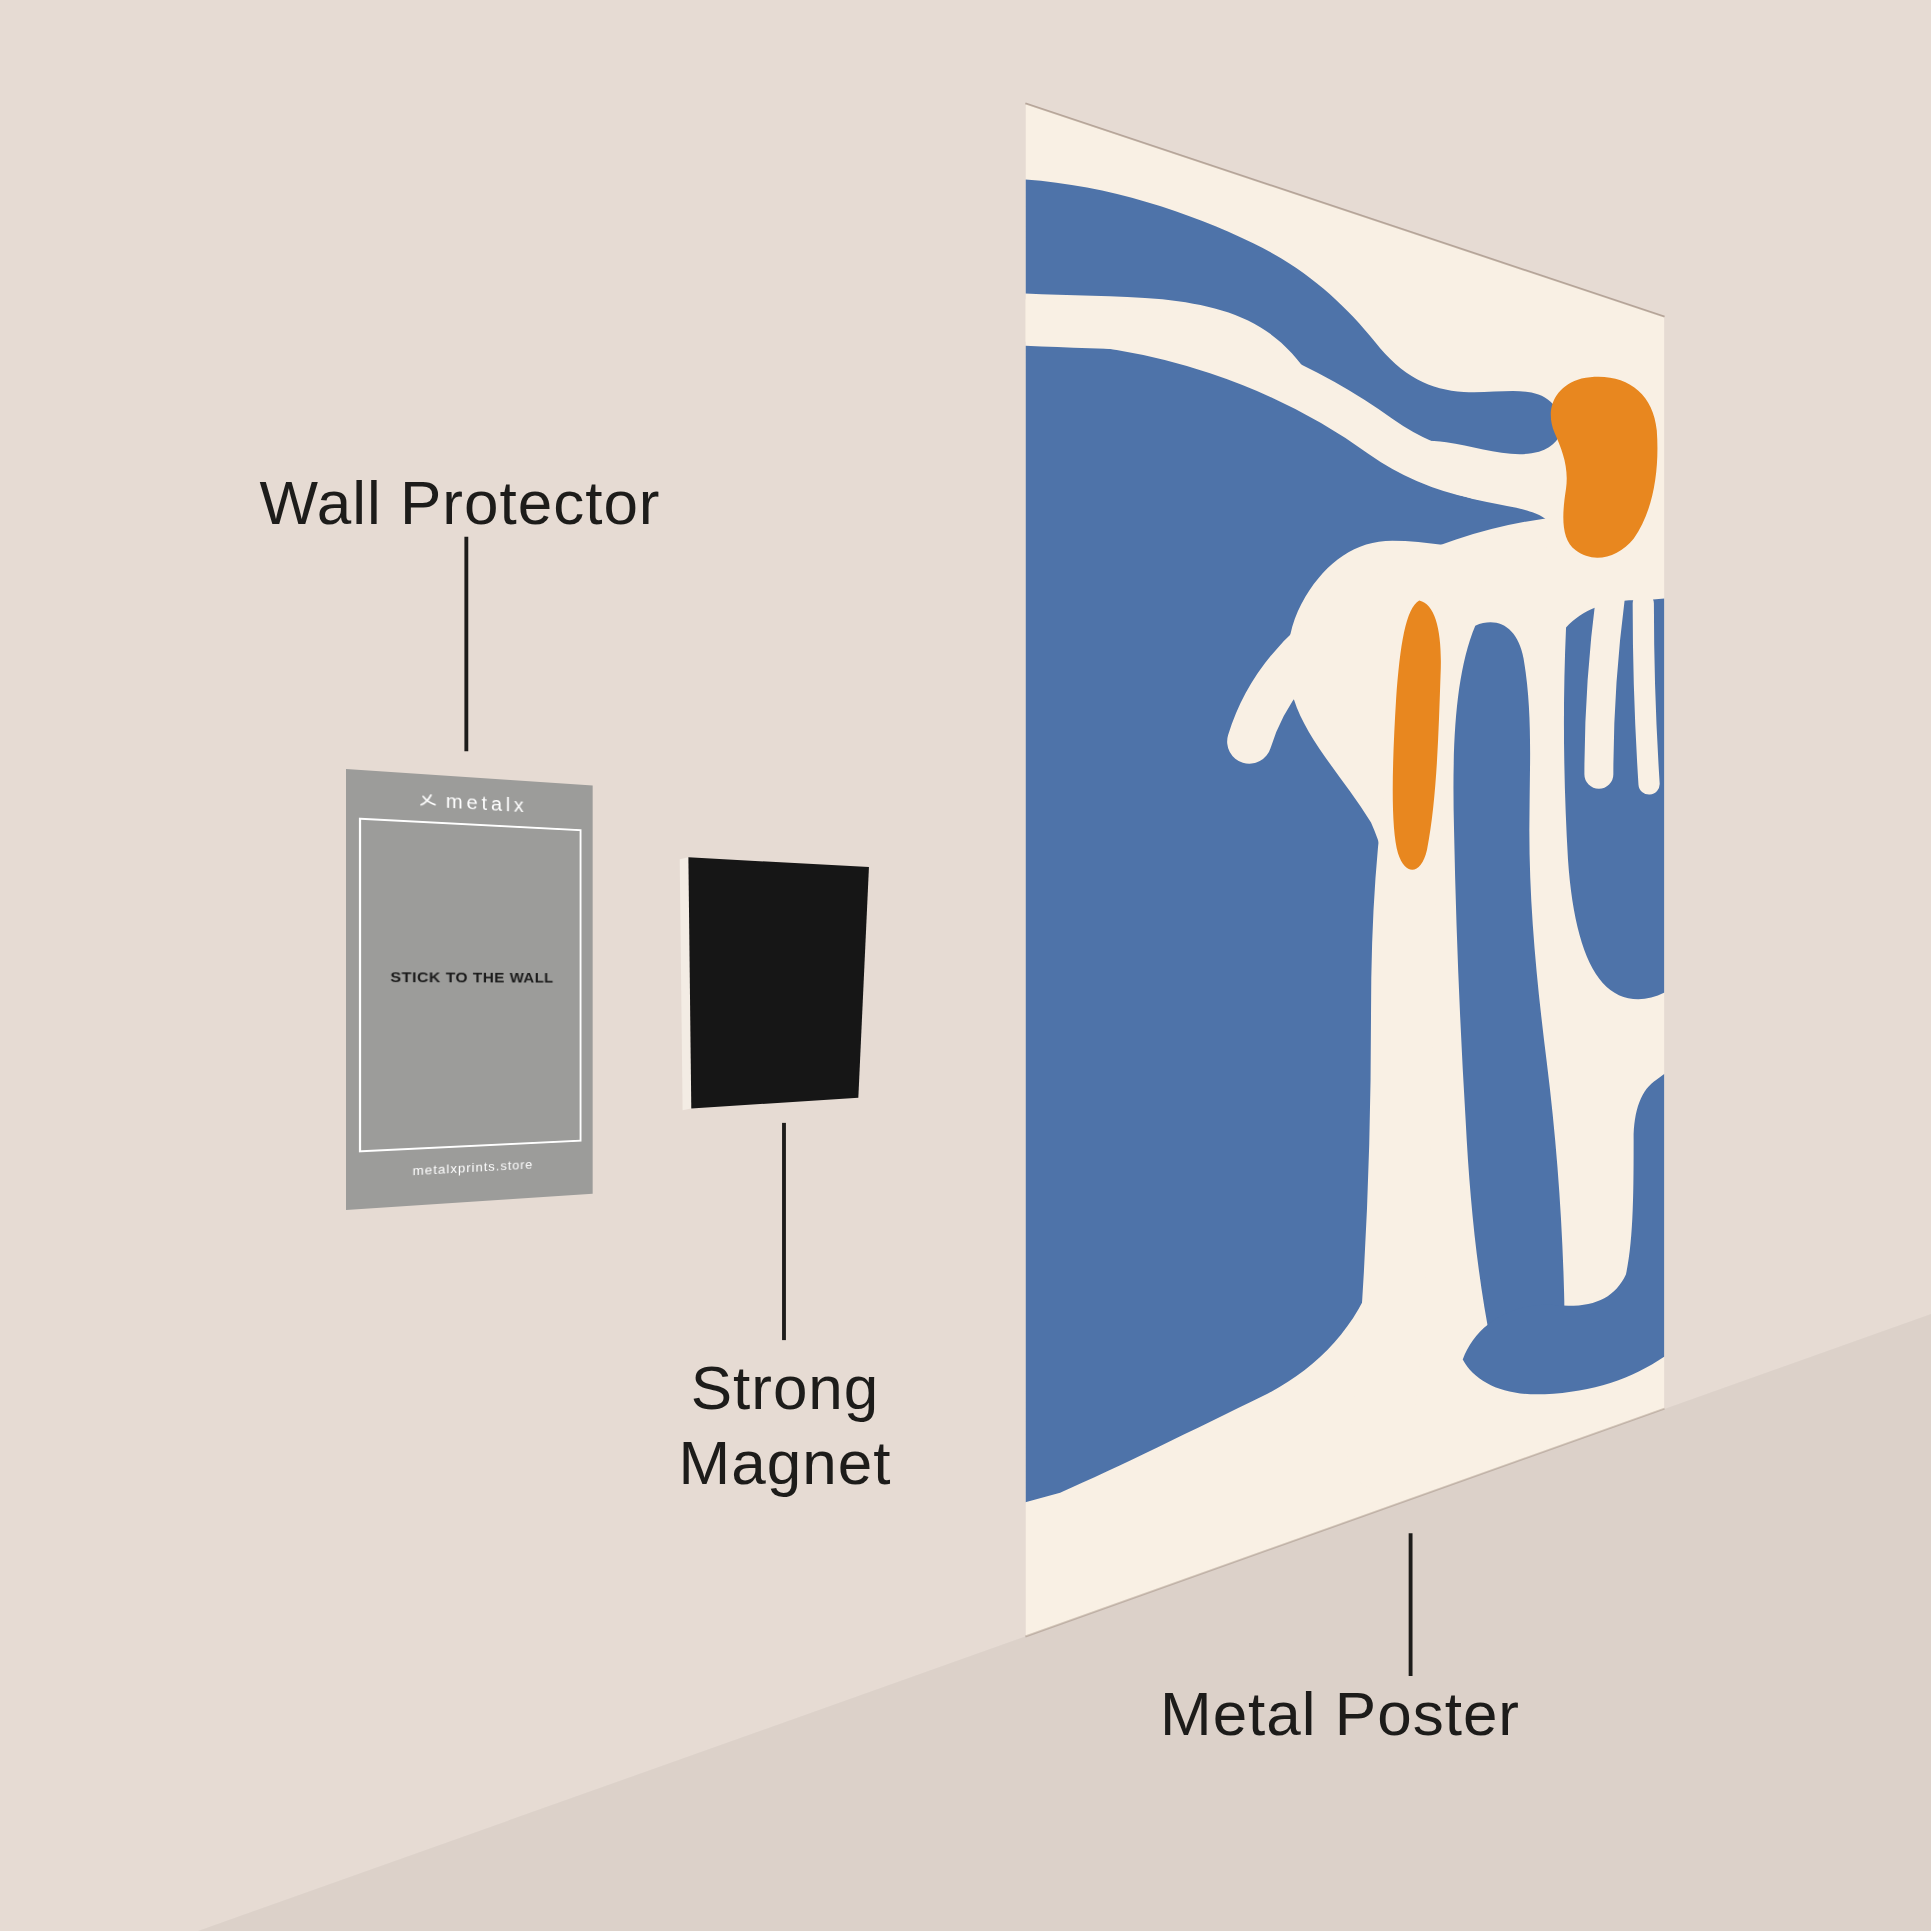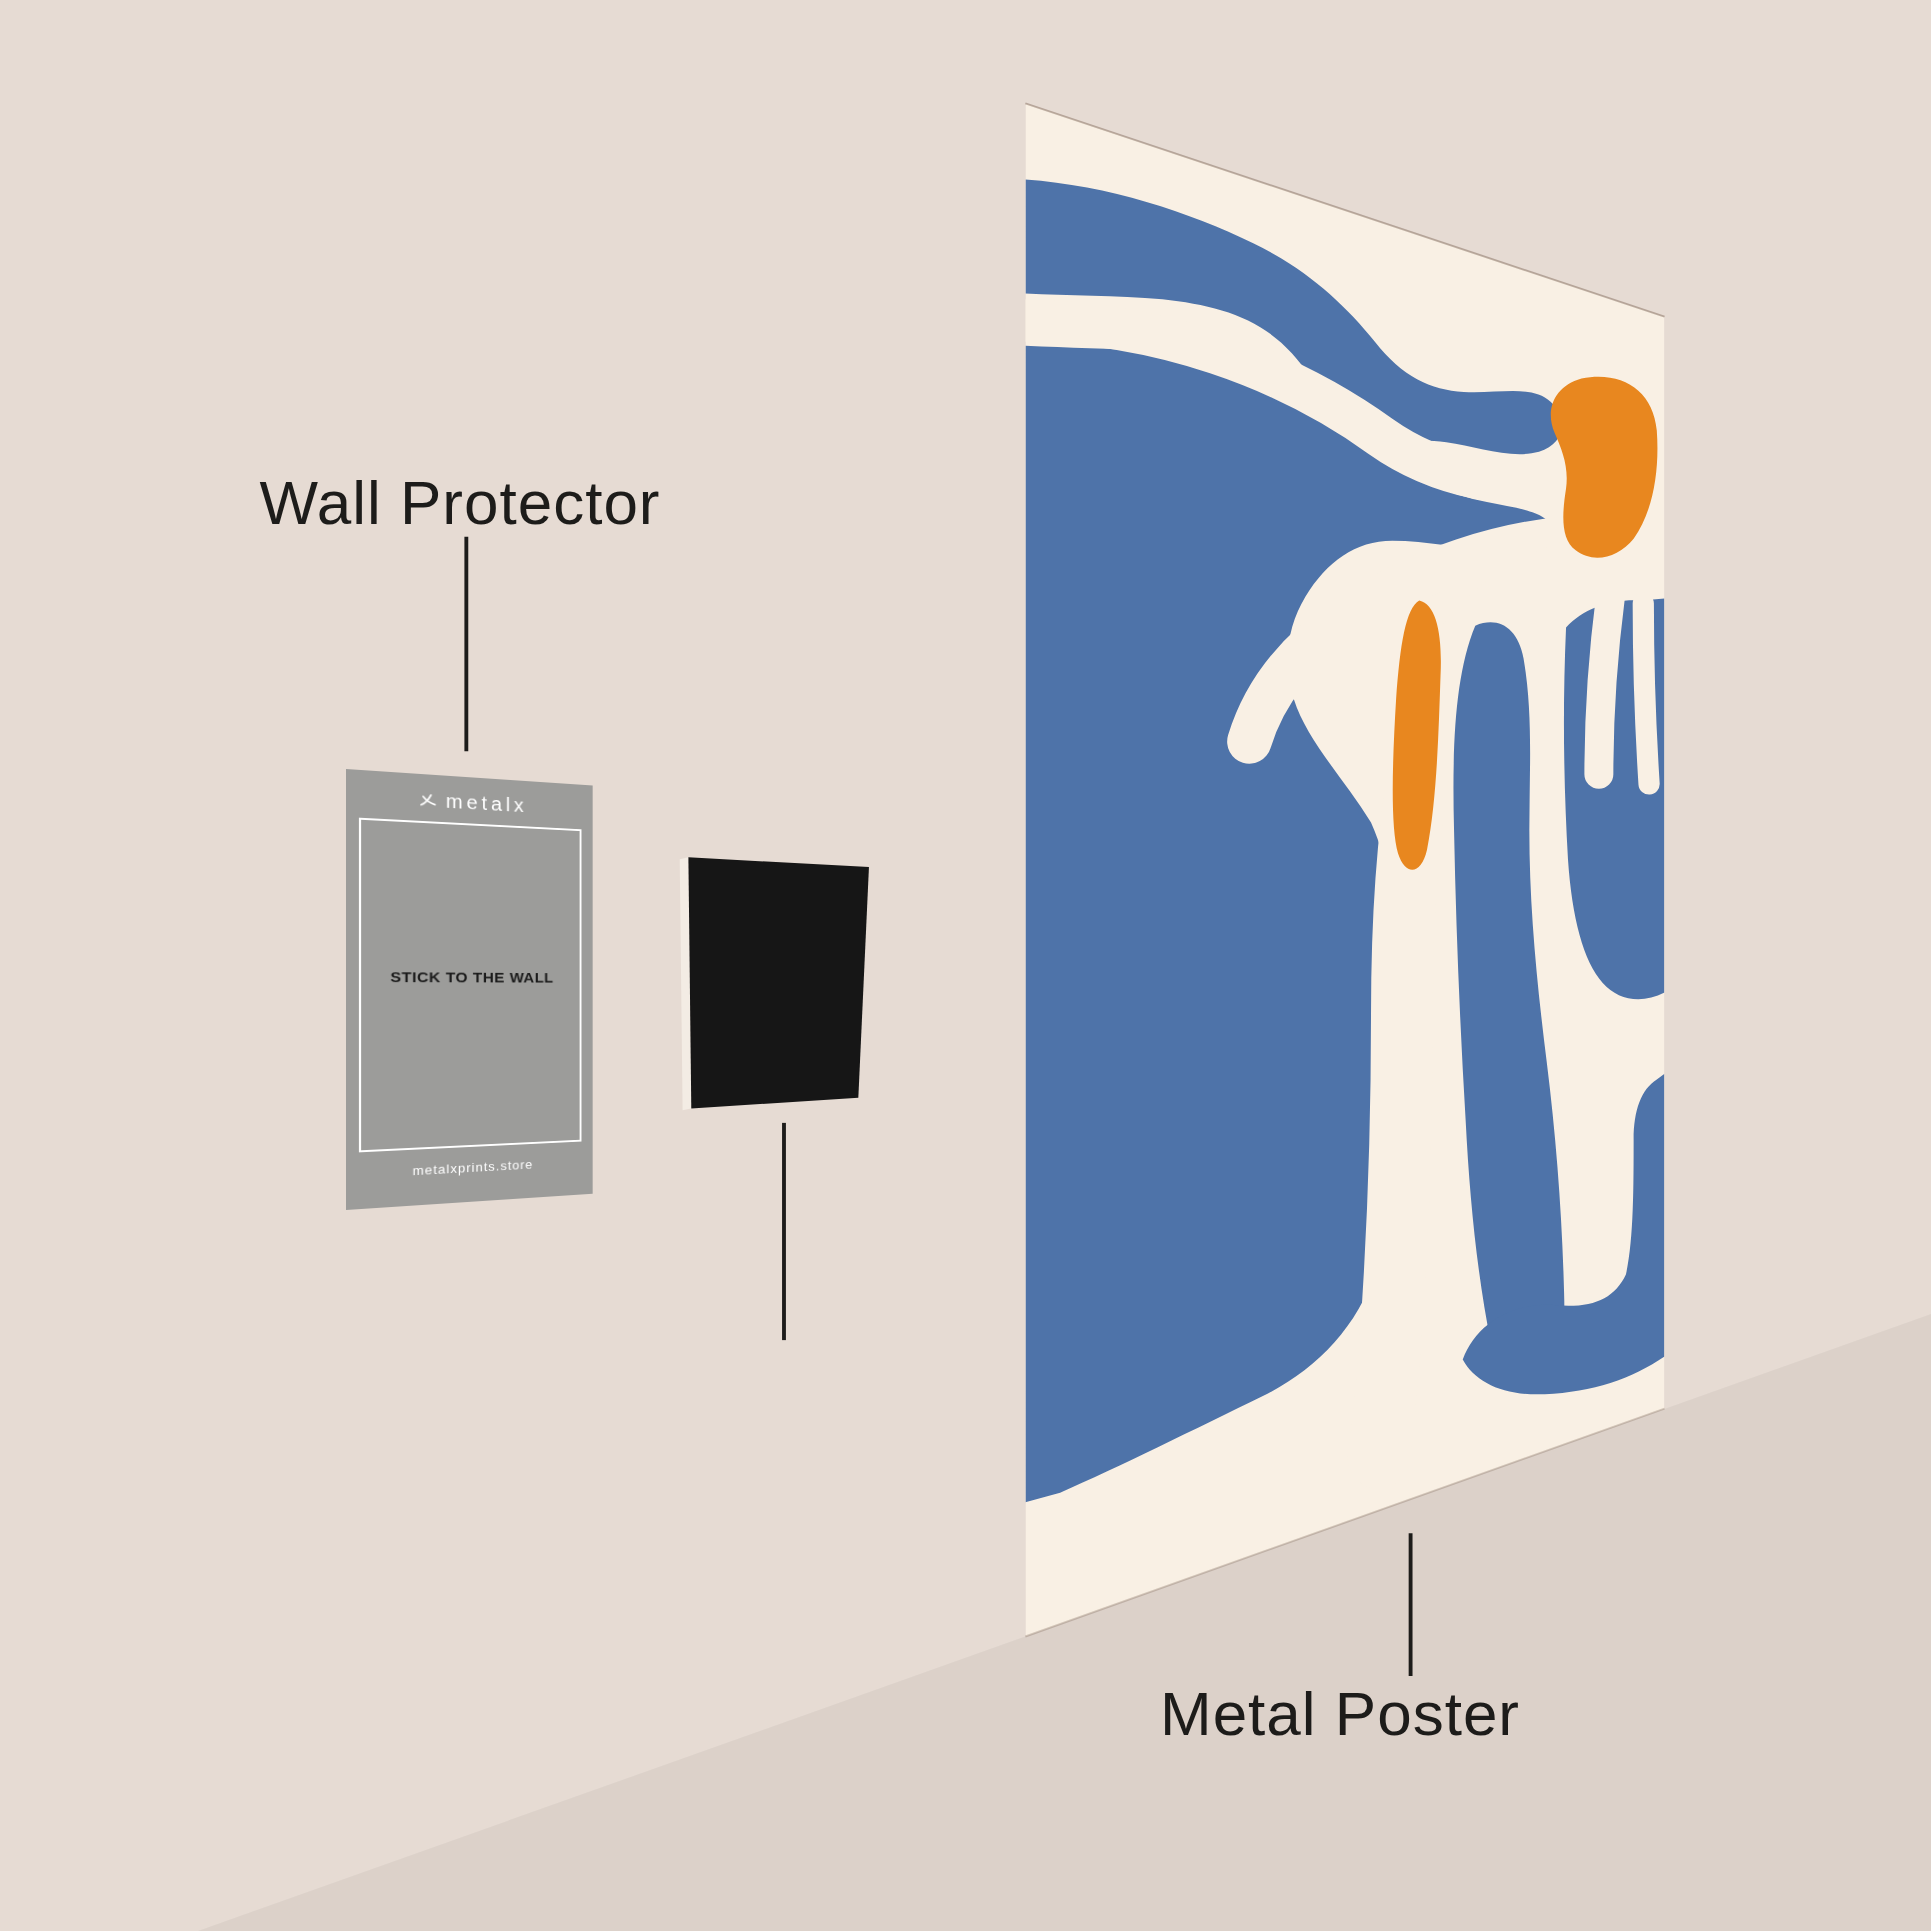--- a/index.html
+++ b/index.html
@@ -158,20 +158,24 @@
     <polygon points="704,890 713,888 716,1148 707,1150" fill="#f3ece4"></polygon>
     <polygon points="713,888 900,898 889,1137 716,1148" fill="#161616"></polygon>
 
     <line x1="483" y1="556" x2="483" y2="778" stroke="#1d1c1a" stroke-width="4"></line>
     <line x1="812" y1="1163" x2="812" y2="1388" stroke="#1d1c1a" stroke-width="4"></line>
     <line x1="1461" y1="1588" x2="1461" y2="1736" stroke="#1d1c1a" stroke-width="4"></line>
   </svg>
 
   <div class="callout-label" style="left:460px; top:465px;">Wall Protector</div>
 
+  <div class="callout-label" style="left:785px; top:1350px;">
+    <div>Strong</div>
+    <div>Magnet</div>
+  </div>
 
   <div class="callout-label" style="left:1340px; top:1676px;">Metal Poster</div>
 
   <div id="wall-protector-card">
     <div id="card-logo-row">
       <svg width="17.4" height="15.4" viewBox="0 0 18 16">
         <path d="M 2,13 C 7,11 10,6 12,2" stroke="#ffffff" stroke-width="1.8" fill="none" stroke-linecap="round"></path>
         <path d="M 4,4 C 7,8 12,11 16,12" stroke="#ffffff" stroke-width="1.8" fill="none" stroke-linecap="round"></path>
       </svg>
       <span id="card-logo-text">metalx</span>

